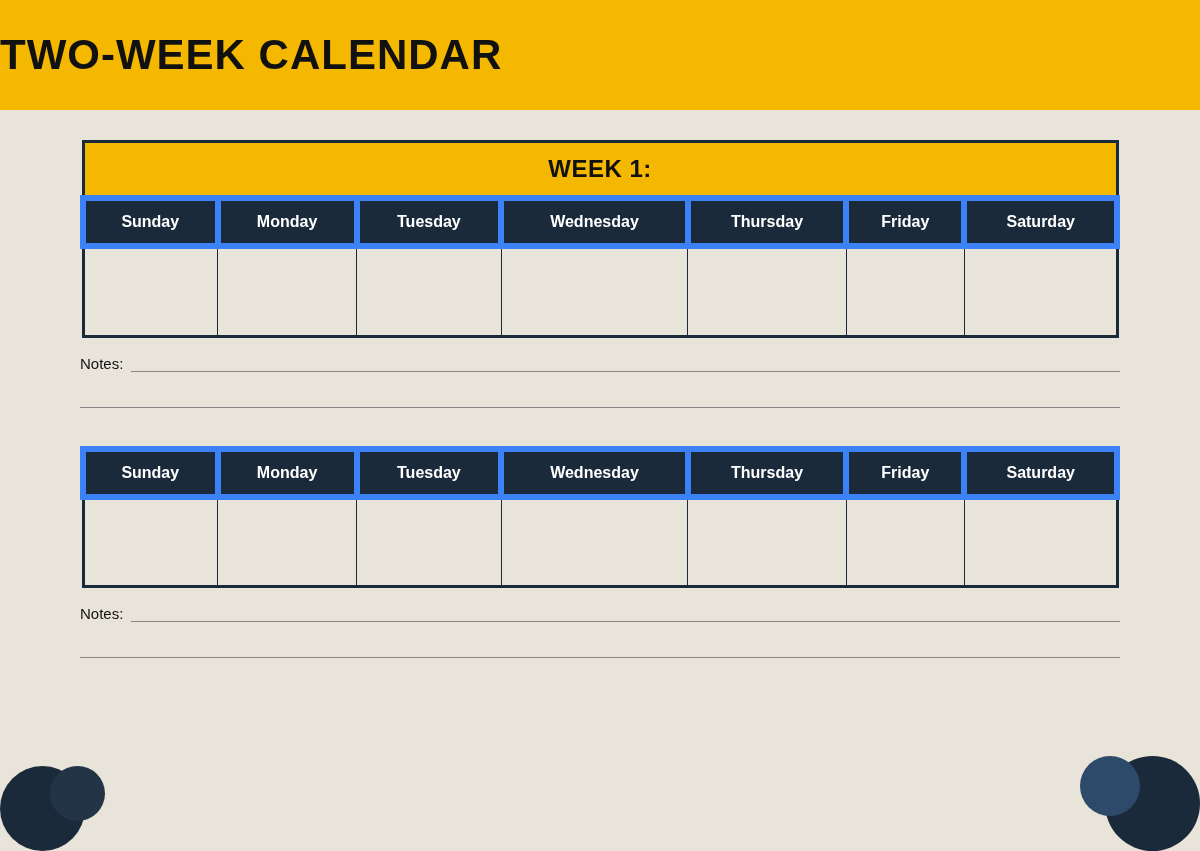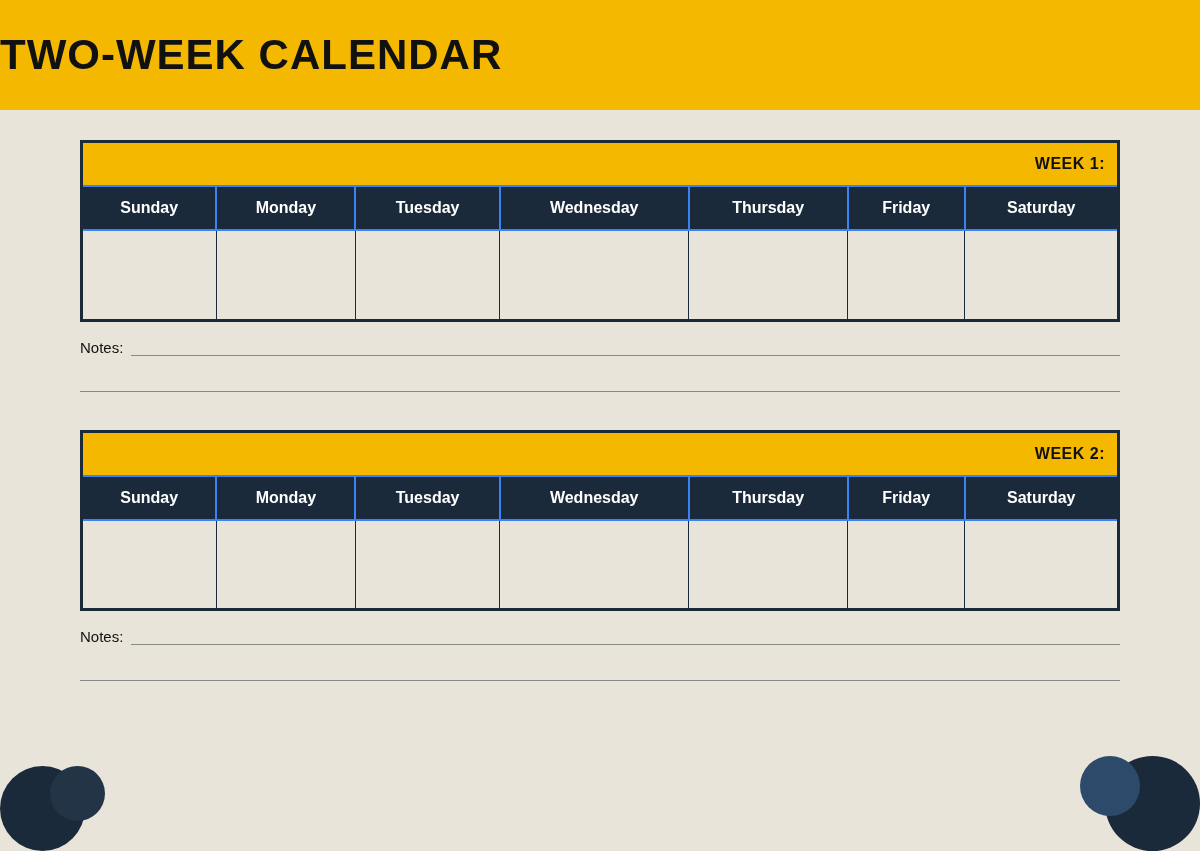--- a/index.html
+++ b/index.html
@@ -44,36 +44,36 @@
     }
 
     .week-table {
       width: 100%;
       border-collapse: collapse;
       border: 3px solid #1a2a3a;
     }
 
     .week-header-row td {
       background-color: #f5b800;
-      text-align: right;
+      text-align: center;
       padding: 12px;
-      font-size: 16px;
+      font-size: 24px;
       font-weight: 900;
       color: #111111;
       letter-spacing: 0.5px;
     }
 
     .days-header-row td {
       background-color: #1a2a3a;
       text-align: center;
       padding: 12px 8px;
       font-size: 16px;
       font-weight: 700;
       color: #ffffff;
-      border: 2px solid #3b82f6;
+      border: 6px solid #3b82f6;
     }
 
     .content-row td {
       background-color: #e8e4d9;
       height: 90px;
       border: 1px solid #1a2a3a;
       vertical-align: top;
       padding: 4px;
     }
 
@@ -189,23 +189,20 @@
         <span class="notes-label">Notes:</span>
         <div class="notes-underline-inline"></div>
       </div>
       <div class="notes-line-2"></div>
     </div>
   </div>
 
   <div class="week-section">
     <table class="week-table">
       <tbody>
-          <tr class="week-header-row">
-        <td colspan="7">WEEK 2:</td>
-      </tr>
       <tr class="days-header-row">
         <td>Sunday</td>
         <td>Monday</td>
         <td>Tuesday</td>
         <td>Wednesday</td>
         <td>Thursday</td>
         <td>Friday</td>
         <td>Saturday</td>
       </tr>
       <tr class="content-row">

